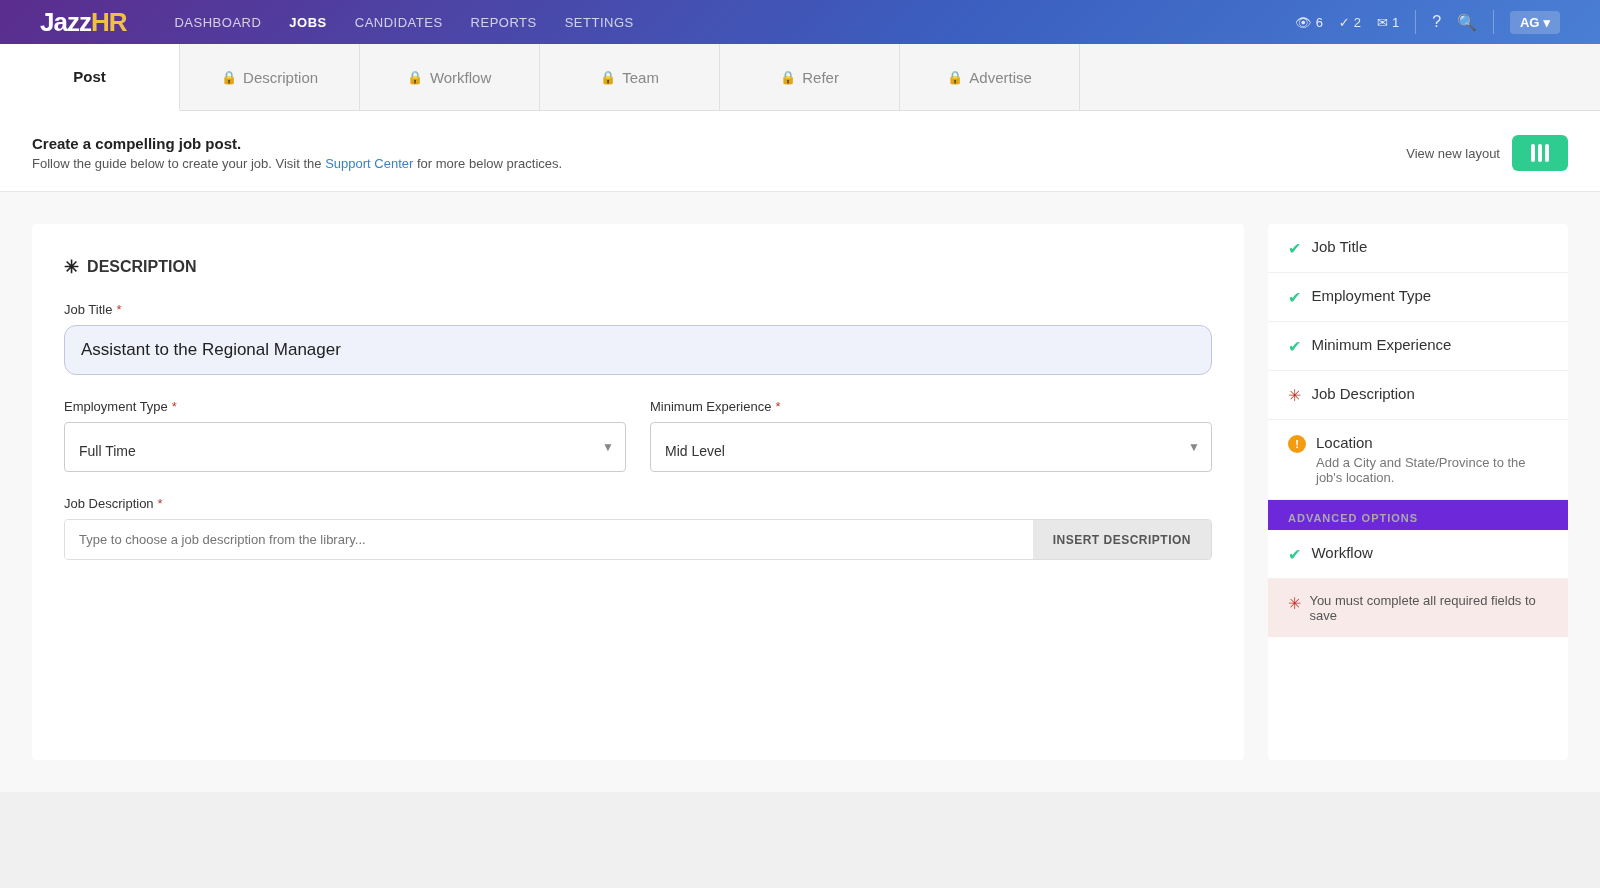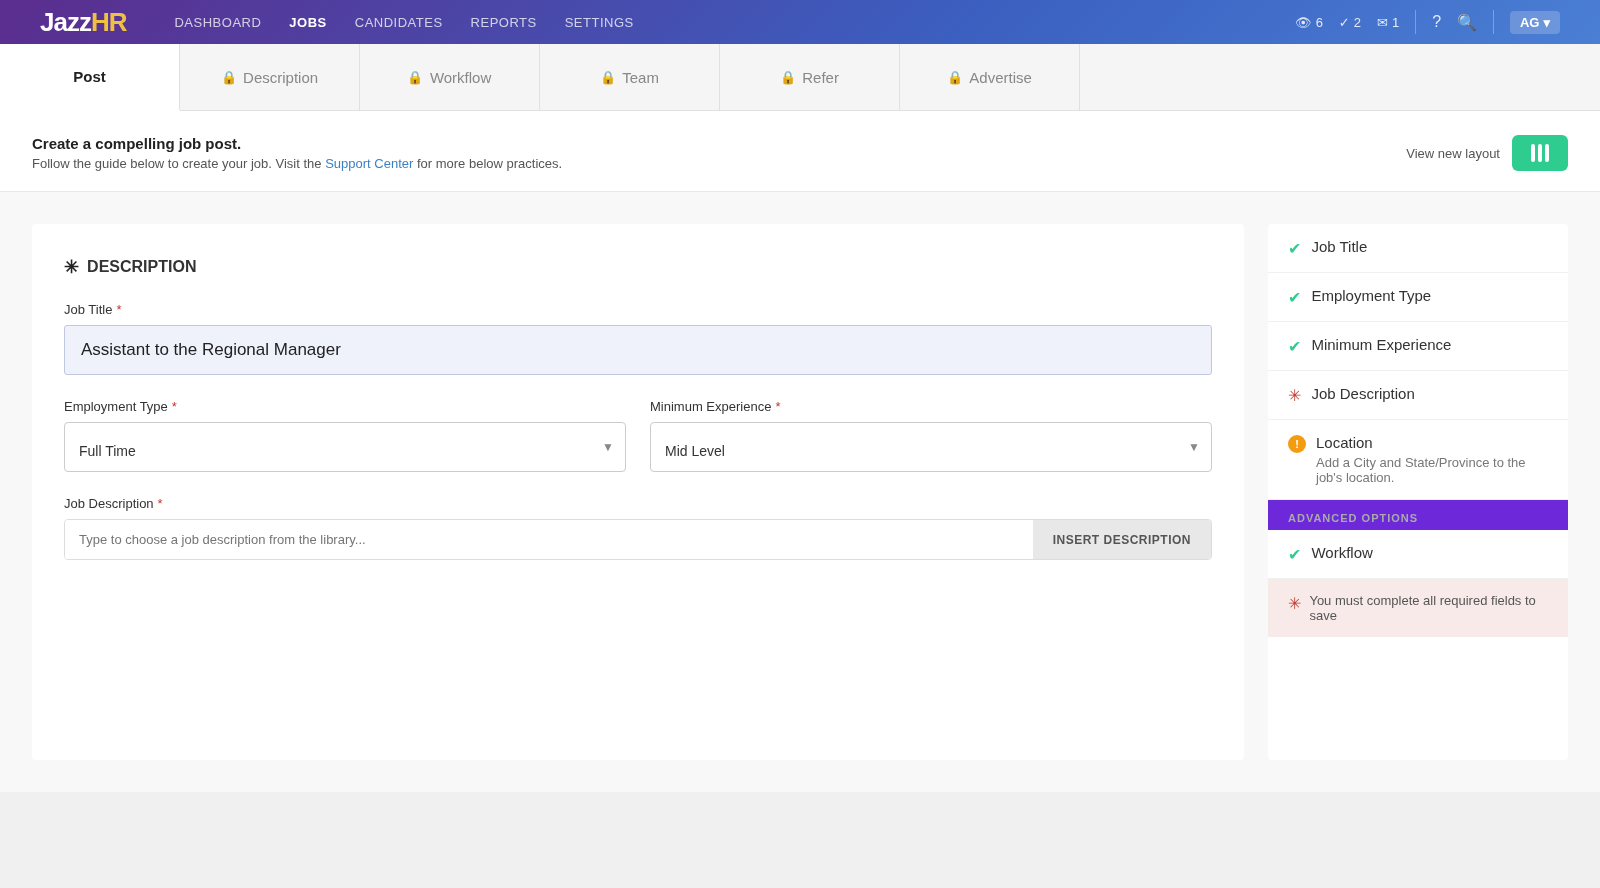--- a/index.html
+++ b/index.html
@@ -191,21 +191,21 @@
       align-items: center;
       gap: 4px;
     }
     .required-star { color: #c0392b; }
 
     .form-input {
       width: 100%;
       padding: 14px 16px;
       font-size: 17px;
       border: 1px solid #c0c8e0;
-      border-radius: 3px;
+      border-radius: 12px;
       background: #f0f2fb;
       color: #222;
       outline: none;
     }
 
     .form-row {
       display: flex;
       gap: 24px;
       margin-bottom: 24px;
     }

